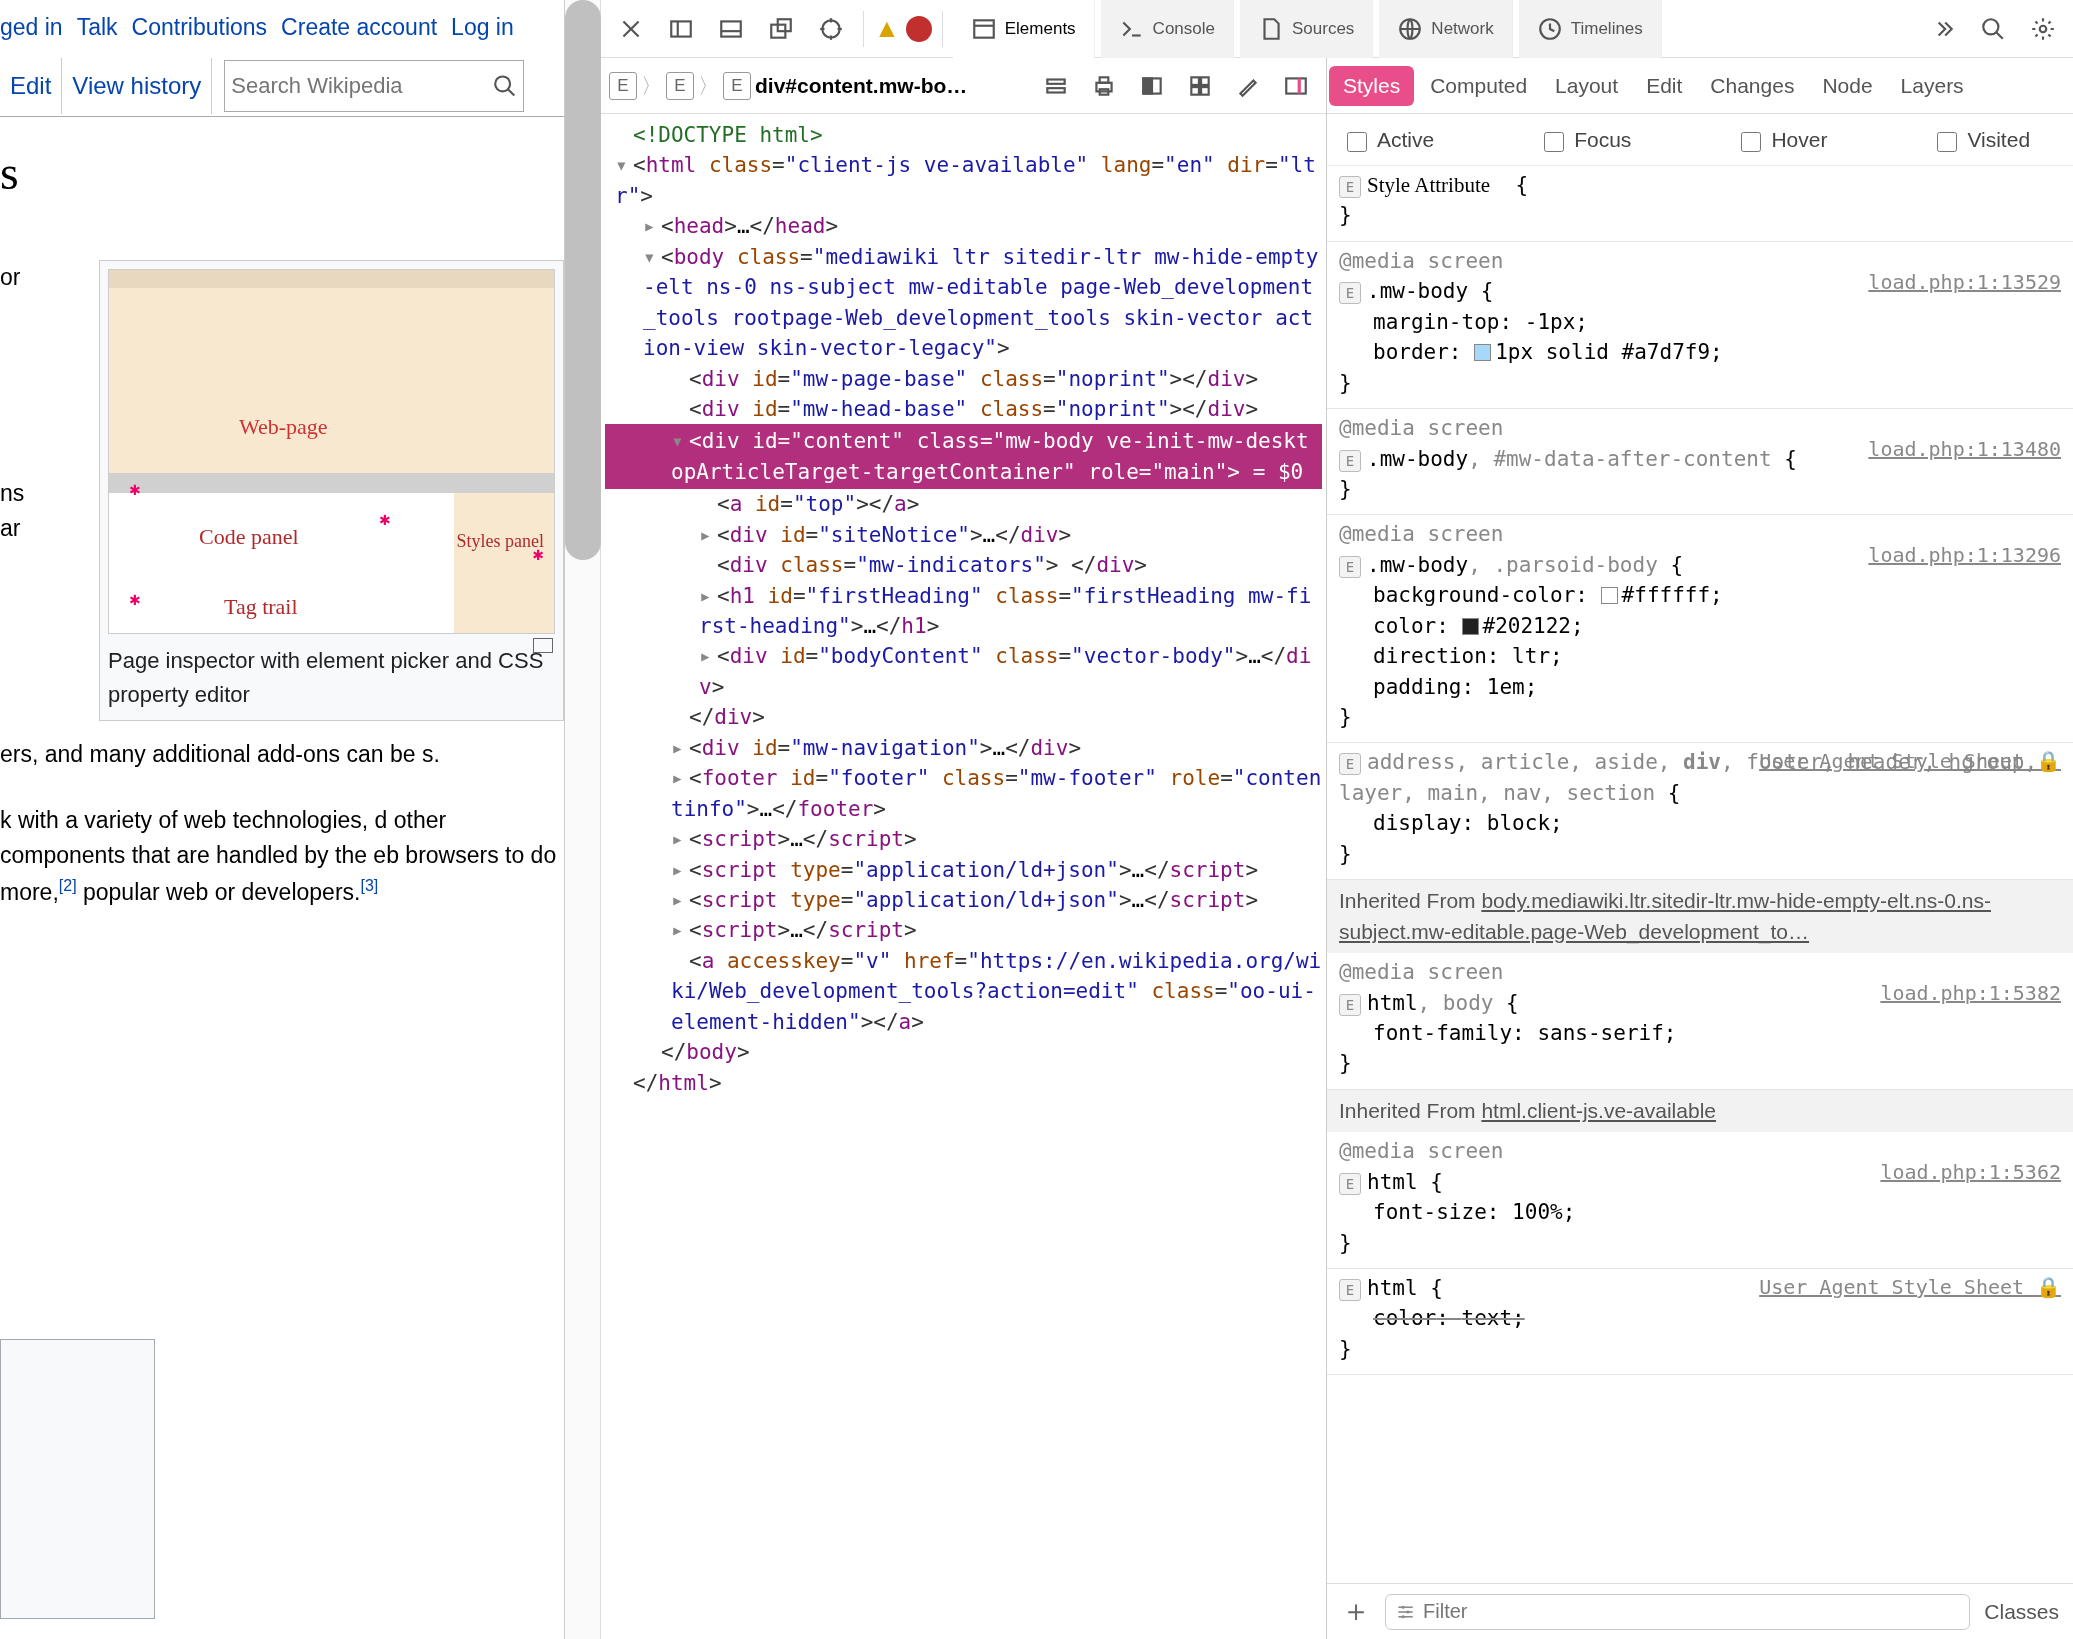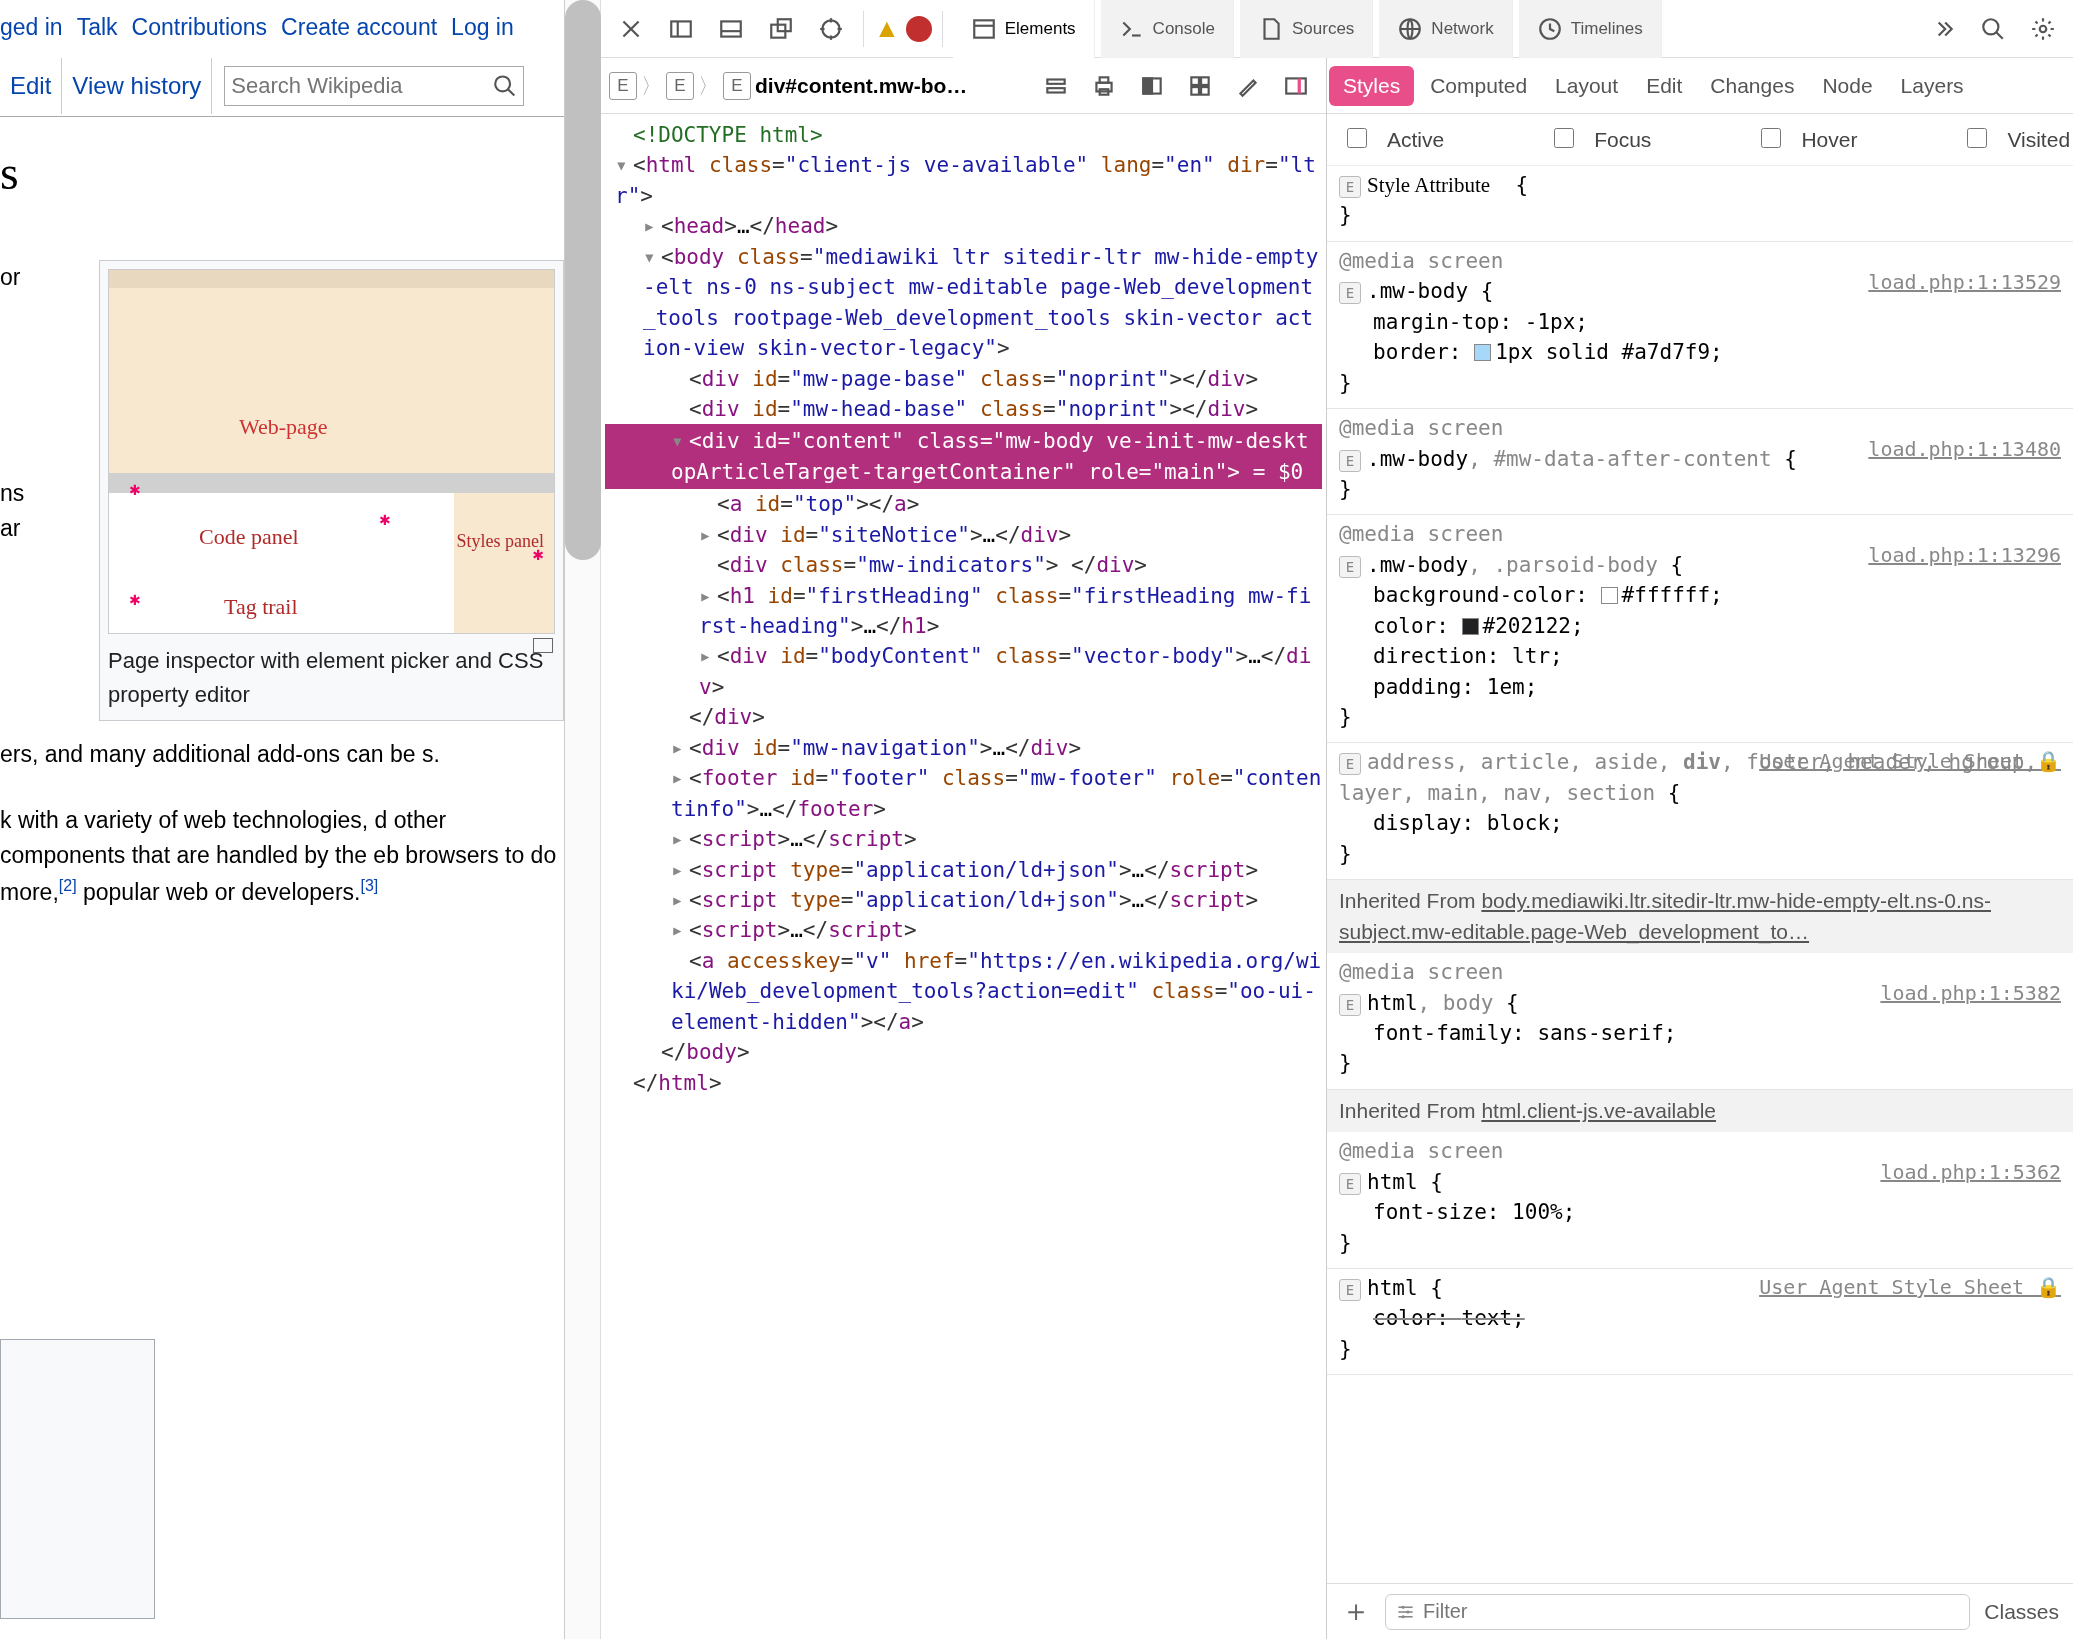--- a/index.html
+++ b/index.html
@@ -4,21 +4,21 @@
 <style>
 * { box-sizing: border-box; margin: 0; padding: 0; }
 body { font-family: -apple-system, BlinkMacSystemFont, "Segoe UI", sans-serif; font-size: 13px; background: #fff; overflow: hidden; width: 2073px; height: 1639px; }
 
 
 .wiki-panel { position: absolute; left: 0; top: 0; width: 565px; height: 1639px; border-right: 1px solid #ccc; overflow: hidden; }
 .wiki-topnav { display: flex; gap: 14px; padding: 14px 0 14px 0; font-size: 23px; color: #0645ad; }
 .wiki-topnav span { cursor: pointer; }
 .wiki-tabs { display: flex; align-items: center; border-bottom: 1px solid #aaa; height: 62px; padding-right: 10px; }
 .wiki-tabs .tab { padding: 14px 10px; font-size: 24px; color: #0645ad; border-right: 1px solid #ccc; }
-.wiki-search { display: flex; align-items: center; border: 1px solid #aaa; margin-left: 12px; padding: 2px 6px; width: 300px; height: 40px; }
+.wiki-search { display: flex; align-items: center; border: 1px solid #aaa; margin-left: 12px; padding: 2px 6px; width: 300px; height: 52px; }
 .wiki-search input { border: 0; outline: 0; width: 100%; font-size: 22px; background: transparent; }
 .wiki-search .mag { width: 28px; height: 28px; }
 .wiki-title { font-family: Georgia, serif; font-size: 48px; padding: 28px 0 60px 0; font-weight: 400; }
 .wiki-body { padding: 0 0 0 0; font-size: 23px; line-height: 1.55; }
 .wiki-figure { float: right; border: 1px solid #c8ccd1; background: #f8f9fa; padding: 8px; width: 465px; margin: 0 0 16px 16px; }
 .wiki-figure .thumb { width: 100%; height: 365px; background: #fdf0e0; position: relative; overflow: hidden; border: 1px solid #ccc; }
 .thumb .script { font-family: cursive; color: #b02a2a; position: absolute; font-size: 22px; }
 .thumb .stars { position: absolute; color: #e06; font-size: 14px; }
 .wiki-figure .caption { padding-top: 10px; font-size: 22px; color: #202122; position: relative; }
 .wiki-figure .expand { position: absolute; right: 2px; top: 4px; width: 20px; height: 15px; border: 1px solid #666; }
@@ -62,21 +62,21 @@
 .t-sel { color: #aaa; }
 .hl { background: #b22f7e; color: #fff; border-radius: 0; display: block; padding: 2px 2px 2px 0; }
 .hl .t-tag,.hl .t-attr,.hl .t-val,.hl .t-punct,.hl .t-sel { color: #fff; }
 
 
 .styles-panel { position: absolute; left: 1327px; top: 0; right: 0; height: 1639px; display: flex; flex-direction: column; }
 .styles-tabs { display: flex; align-items: center; height: 56px; border-bottom: 1px solid #ddd; }
 .styles-tabs .stab { padding: 0 14px; height: 56px; display: flex; align-items: center; font-size: 21px; color: #555; }
 .styles-tabs .stab.active { background: #e84f8a; color: #fff; border-radius: 6px; margin: 6px 2px; height: 40px; }
 .pseudo-row { display: flex; align-items: center; height: 52px; border-bottom: 1px solid #eee; padding: 0 20px; gap: 110px; font-size: 21px; color: #444; }
-.pseudo-row label { display: flex; align-items: flex-start; gap: 20px; }
+.pseudo-row label { display: flex; align-items: flex-end; gap: 10px; }
 .pseudo-row input { width: 20px; height: 20px; }
 
 .rules { flex: 1; overflow-y: auto; font-family: Menlo, Consolas, monospace; font-size: 21px; line-height: 1.45; }
 .rule-block { padding: 4px 12px 10px 12px; border-bottom: 1px solid #e5e5e5; position: relative; }
 .rule-block .media { color: #888; }
 .rule-block .selector { color: #000; }
 .rule-block .selector .dim { color: #888; }
 .rule-block .prop { padding-left: 34px; color: #000; }
 .rule-block .prop .pname { color: #000; }
 .rule-block .prop .pval { color: #000; }

